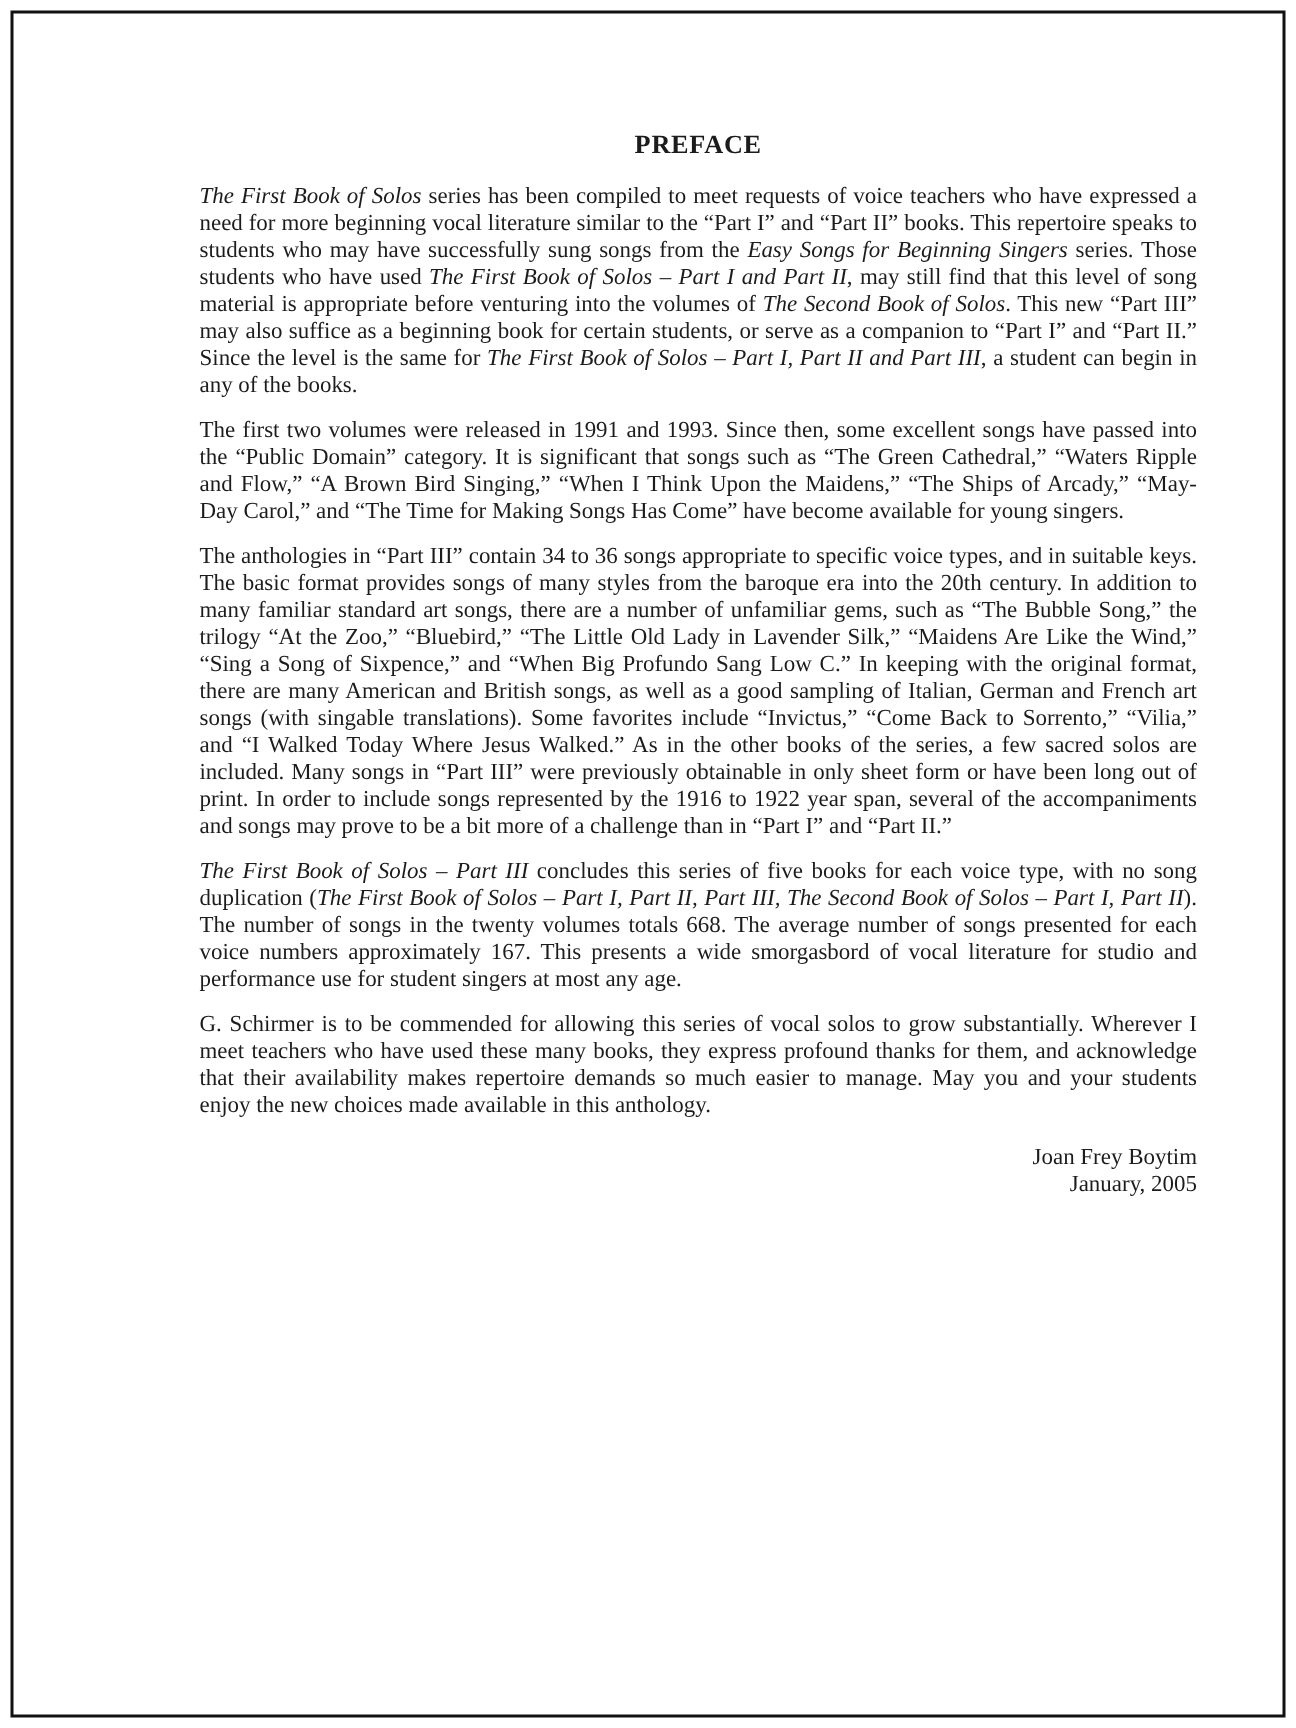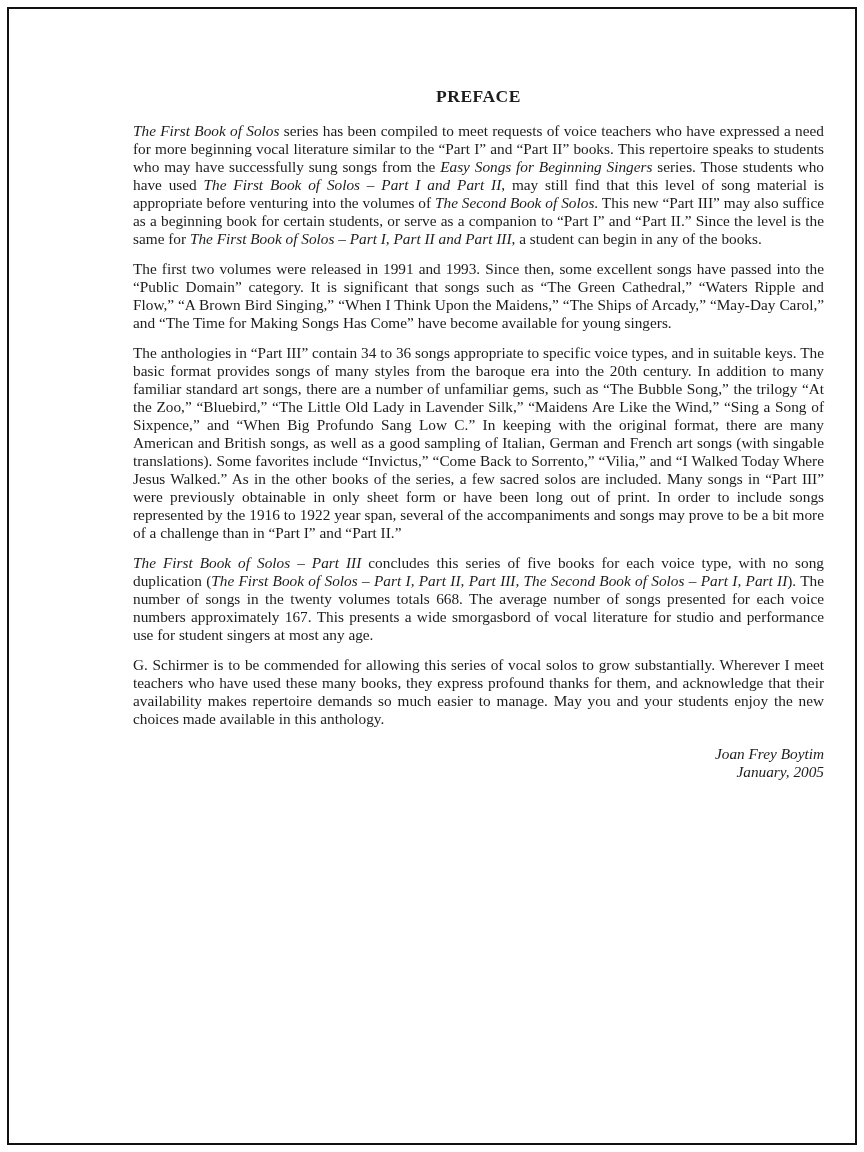--- a/index.html
+++ b/index.html
@@ -18,21 +18,21 @@
     position: absolute;
     inset: 7px;
     border: 2px solid #111111;
     pointer-events: none;
   }
   .page {
     position: relative;
     width: 100%;
     height: 100%;
     box-sizing: border-box;
-    padding: 86px 40px 0 133px;
+    padding: 86px 66px 0 133px;
     border-radius: 23px;
   }
   .page-title {
     font-size: 17.5px;
     font-weight: bold;
     text-align: center;
     letter-spacing: 0.5px;
     margin: 0 0 15px 0;
   }
   .preface-text p {
@@ -44,21 +44,20 @@
     -webkit-hyphens: auto;
   }
   .preface-text .it {
     font-style: italic;
   }
   .signature {
     margin-top: 17px;
     text-align: right;
     font-size: 15.3px;
     line-height: 18px;
-    font-style: italic;
   }
 </style>
 </head>
 <body>
 
 <div class="page-border"></div>
 
 <div class="page">
   <h1 class="page-title">PREFACE</h1>
 

